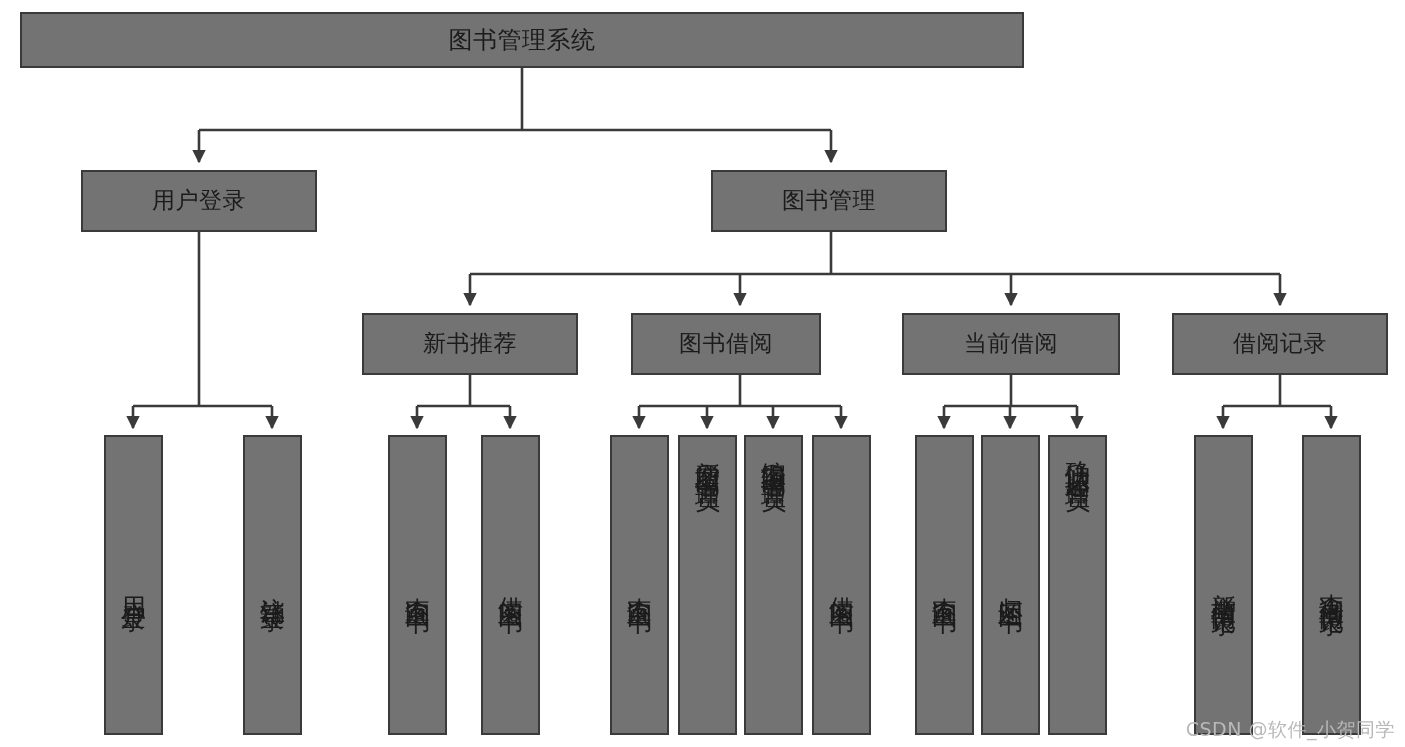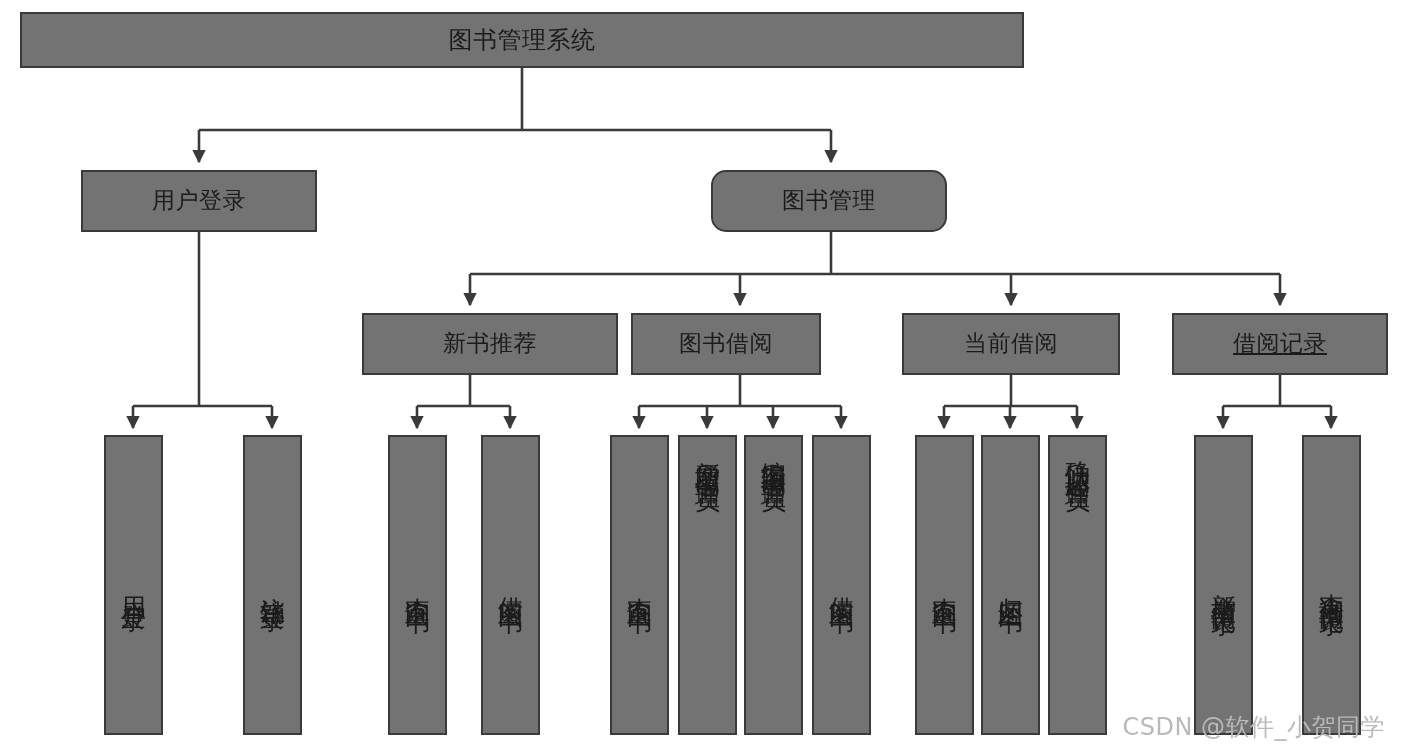--- a/index.html
+++ b/index.html
@@ -65,23 +65,23 @@
     letter-spacing: 4px;
     height: auto;
     max-height: 100%;
   }
   .node.vert.centered {
     align-items: center;
     padding-top: 0;
   }
   #watermark {
     position: absolute;
-    right: 20px;
+    right: 10px;
     bottom: 4px;
-    font-size: 24px;
+    font-size: 19px;
     color: #b9b9b9;
     letter-spacing: 0.5px;
     z-index: 5;
     white-space: nowrap;
     margin-left: 23px;
   }
 </style>
 </head>
 <body>
 
@@ -140,37 +140,37 @@
   </svg>
 
   <div class="node horiz root" style="left:20px; top:12px; width:1004px; height:56px;">
     <span class="label">图书管理系统</span>
   </div>
 
   <div class="node horiz" style="left:81px; top:170px; width:236px; height:62px;">
     <span class="label">用户登录</span>
   </div>
 
-  <div class="node horiz" style="left:711px; top:170px; width:236px; height:62px;border-radius:15px;">
+  <div class="node horiz" style="left:711px; top:170px; width:236px; height:62px;">
     <span class="label">图书管理</span>
   </div>
 
-  <div class="node horiz" style="left:362px; top:313px; width:256px; height:62px;">
+  <div class="node horiz" style="left:362px; top:313px; width:216px; height:62px;">
     <span class="label">新书推荐</span>
   </div>
 
   <div class="node horiz" style="left:631px; top:313px; width:190px; height:62px;">
     <span class="label">图书借阅</span>
   </div>
 
   <div class="node horiz" style="left:902px; top:313px; width:218px; height:62px;">
     <span class="label">当前借阅</span>
   </div>
 
-  <div class="node horiz" style="left:1172px; top:313px; width:216px; height:62px;text-decoration:underline;">
+  <div class="node horiz" style="left:1172px; top:313px; width:216px; height:62px;">
     <span class="label">借阅记录</span>
   </div>
 
   <div class="node vert centered" style="left:104px; top:435px; width:59px; height:300px;">
     <span class="label">用户登录</span>
   </div>
 
   <div class="node vert centered" style="left:243px; top:435px; width:59px; height:300px;">
     <span class="label">注销登录</span>
   </div>

